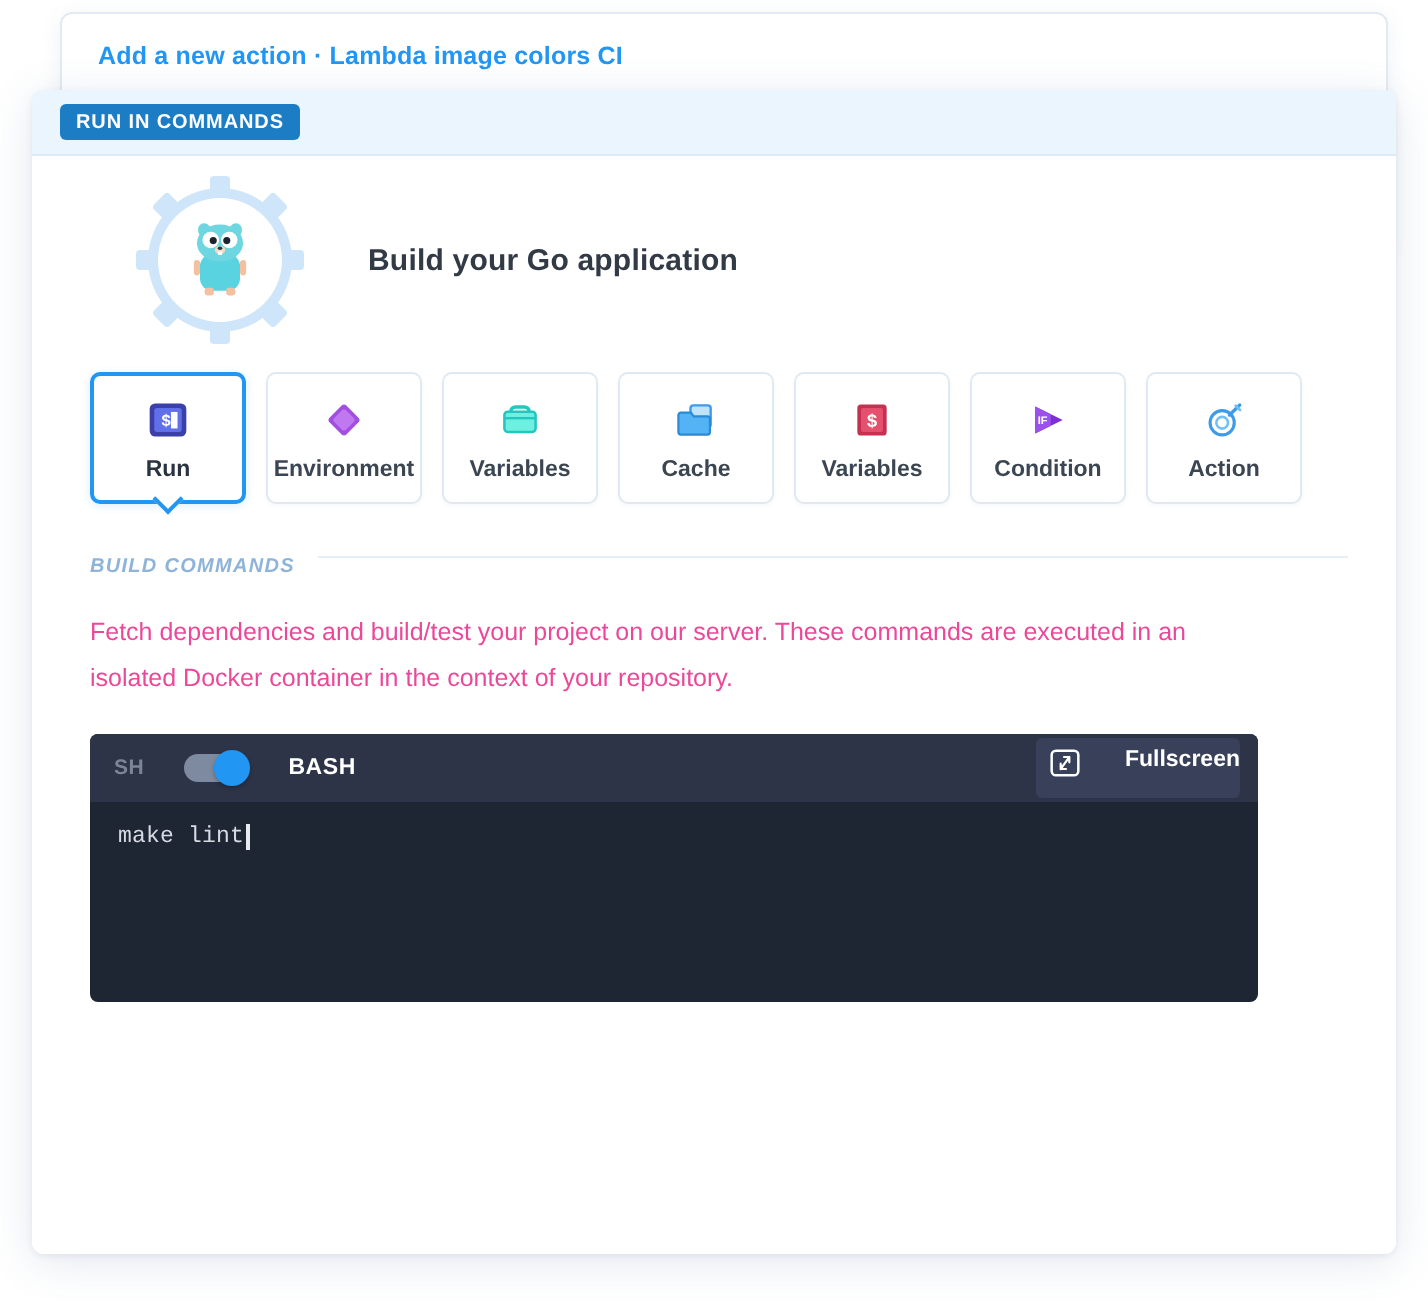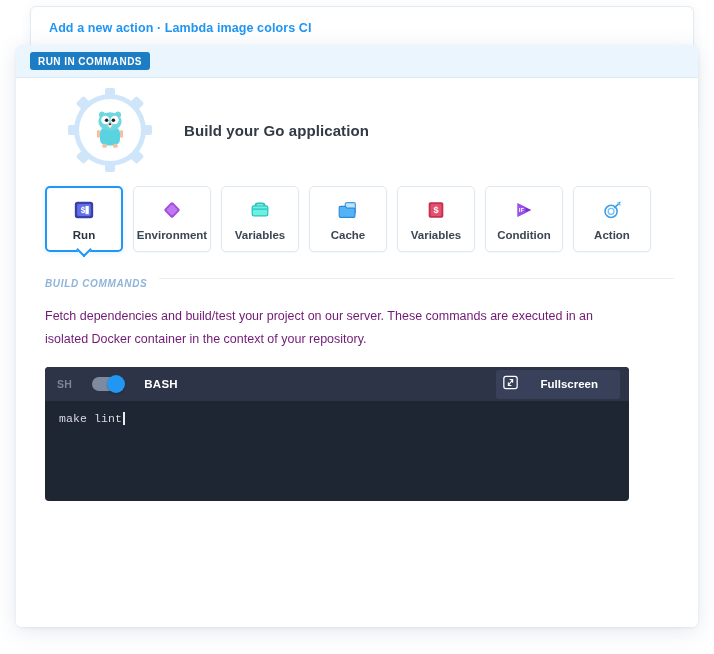--- a/index.html
+++ b/index.html
@@ -213,21 +213,21 @@
     background: #e6eef6;
     margin-left: 12px;
   }
 
   .desc {
     margin-top: 16px;
     padding-left: 5px;
     padding-right: 20px;
     font-size: 12.5px;
     line-height: 1.85;
-    color: #701a75;
+    color: #ec4899;
     max-width: 578px;
   }
 
   
   .terminal {
     margin-top: 16px;
     margin-left: 5px;
     width: 584px;
     height: 134px;
     background: #1e2533;
@@ -278,25 +278,24 @@
     top: -2px;
     width: 18px; height: 18px;
     border-radius: 50%;
     background: #2196f3;
     box-shadow: 0 1px 2px rgba(0,0,0,0.25);
   }
 
   .fullscreen-btn {
     margin-left: auto;
     display: flex;
-    align-items: center;
     gap: 22px;
     background: #39415a;
     border-radius: 3px;
-    padding: 5px 22px 5px 7px;
+    padding: 5px 0 5px 7px;
     cursor: pointer;
   }
   .fullscreen-btn .lbl {
     font-size: 11.5px;
     font-weight: bold;
     color: #ffffff;
   }
 
   .term-body {
     flex: 1;

